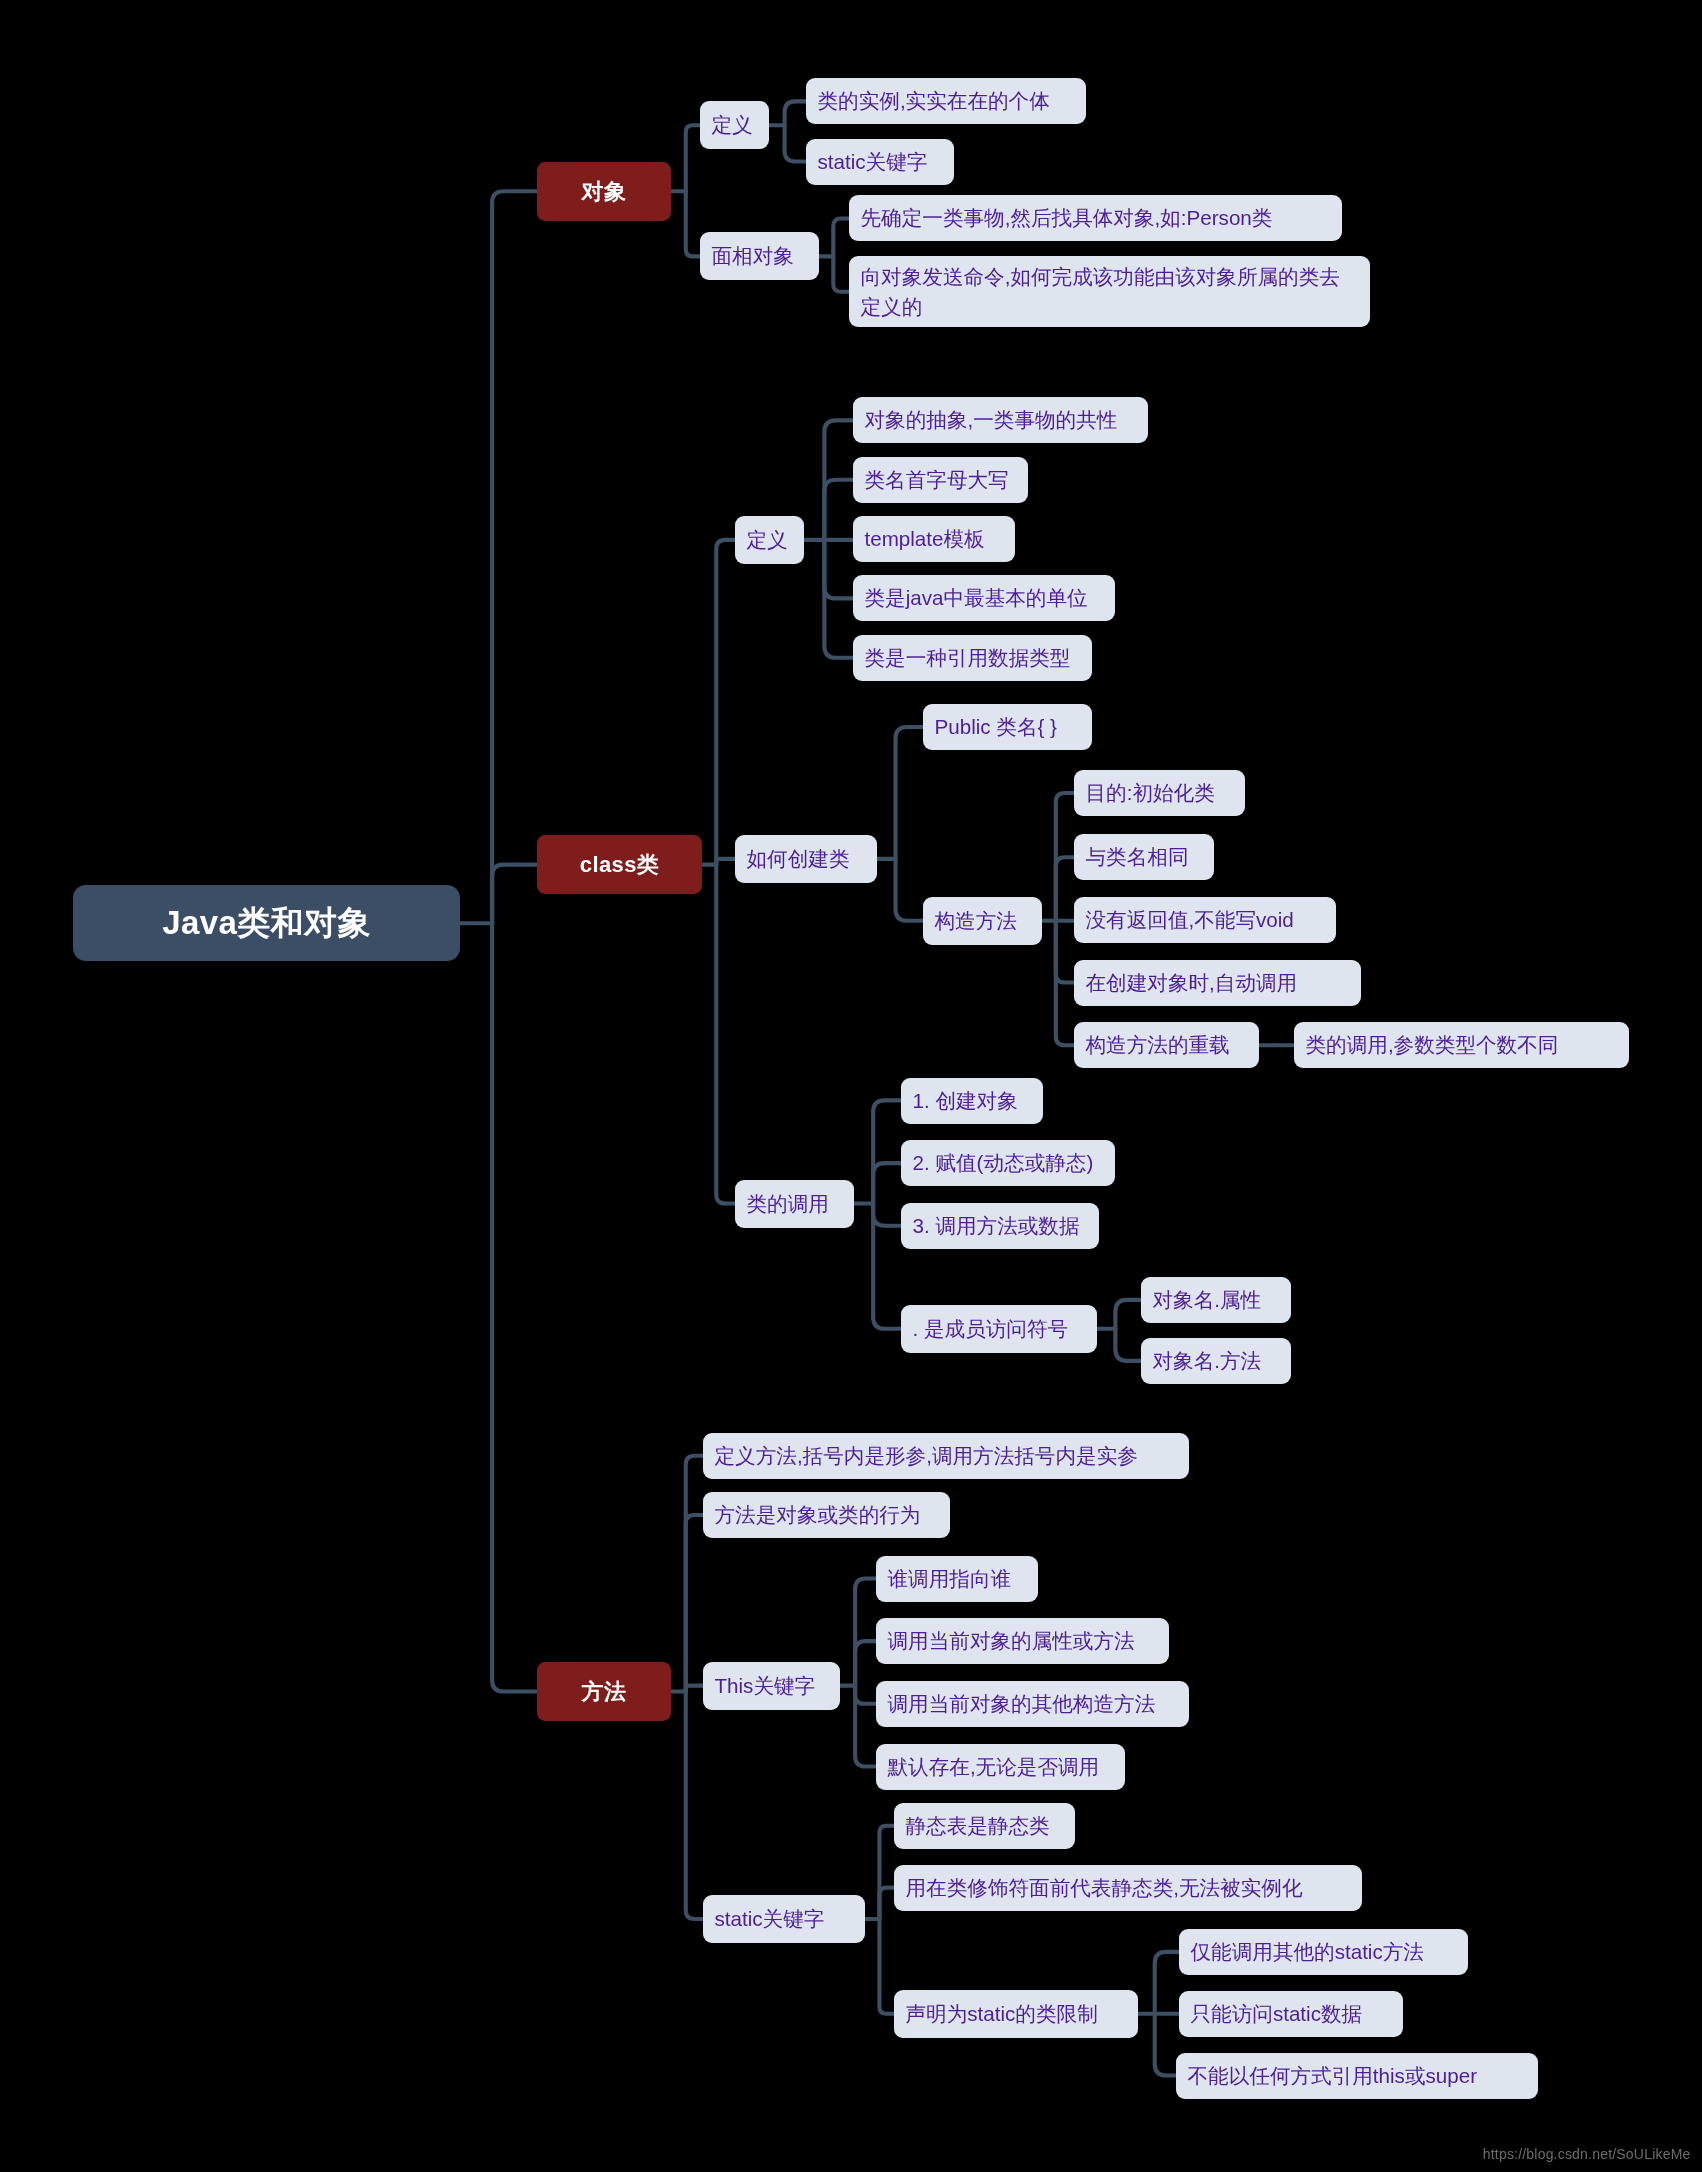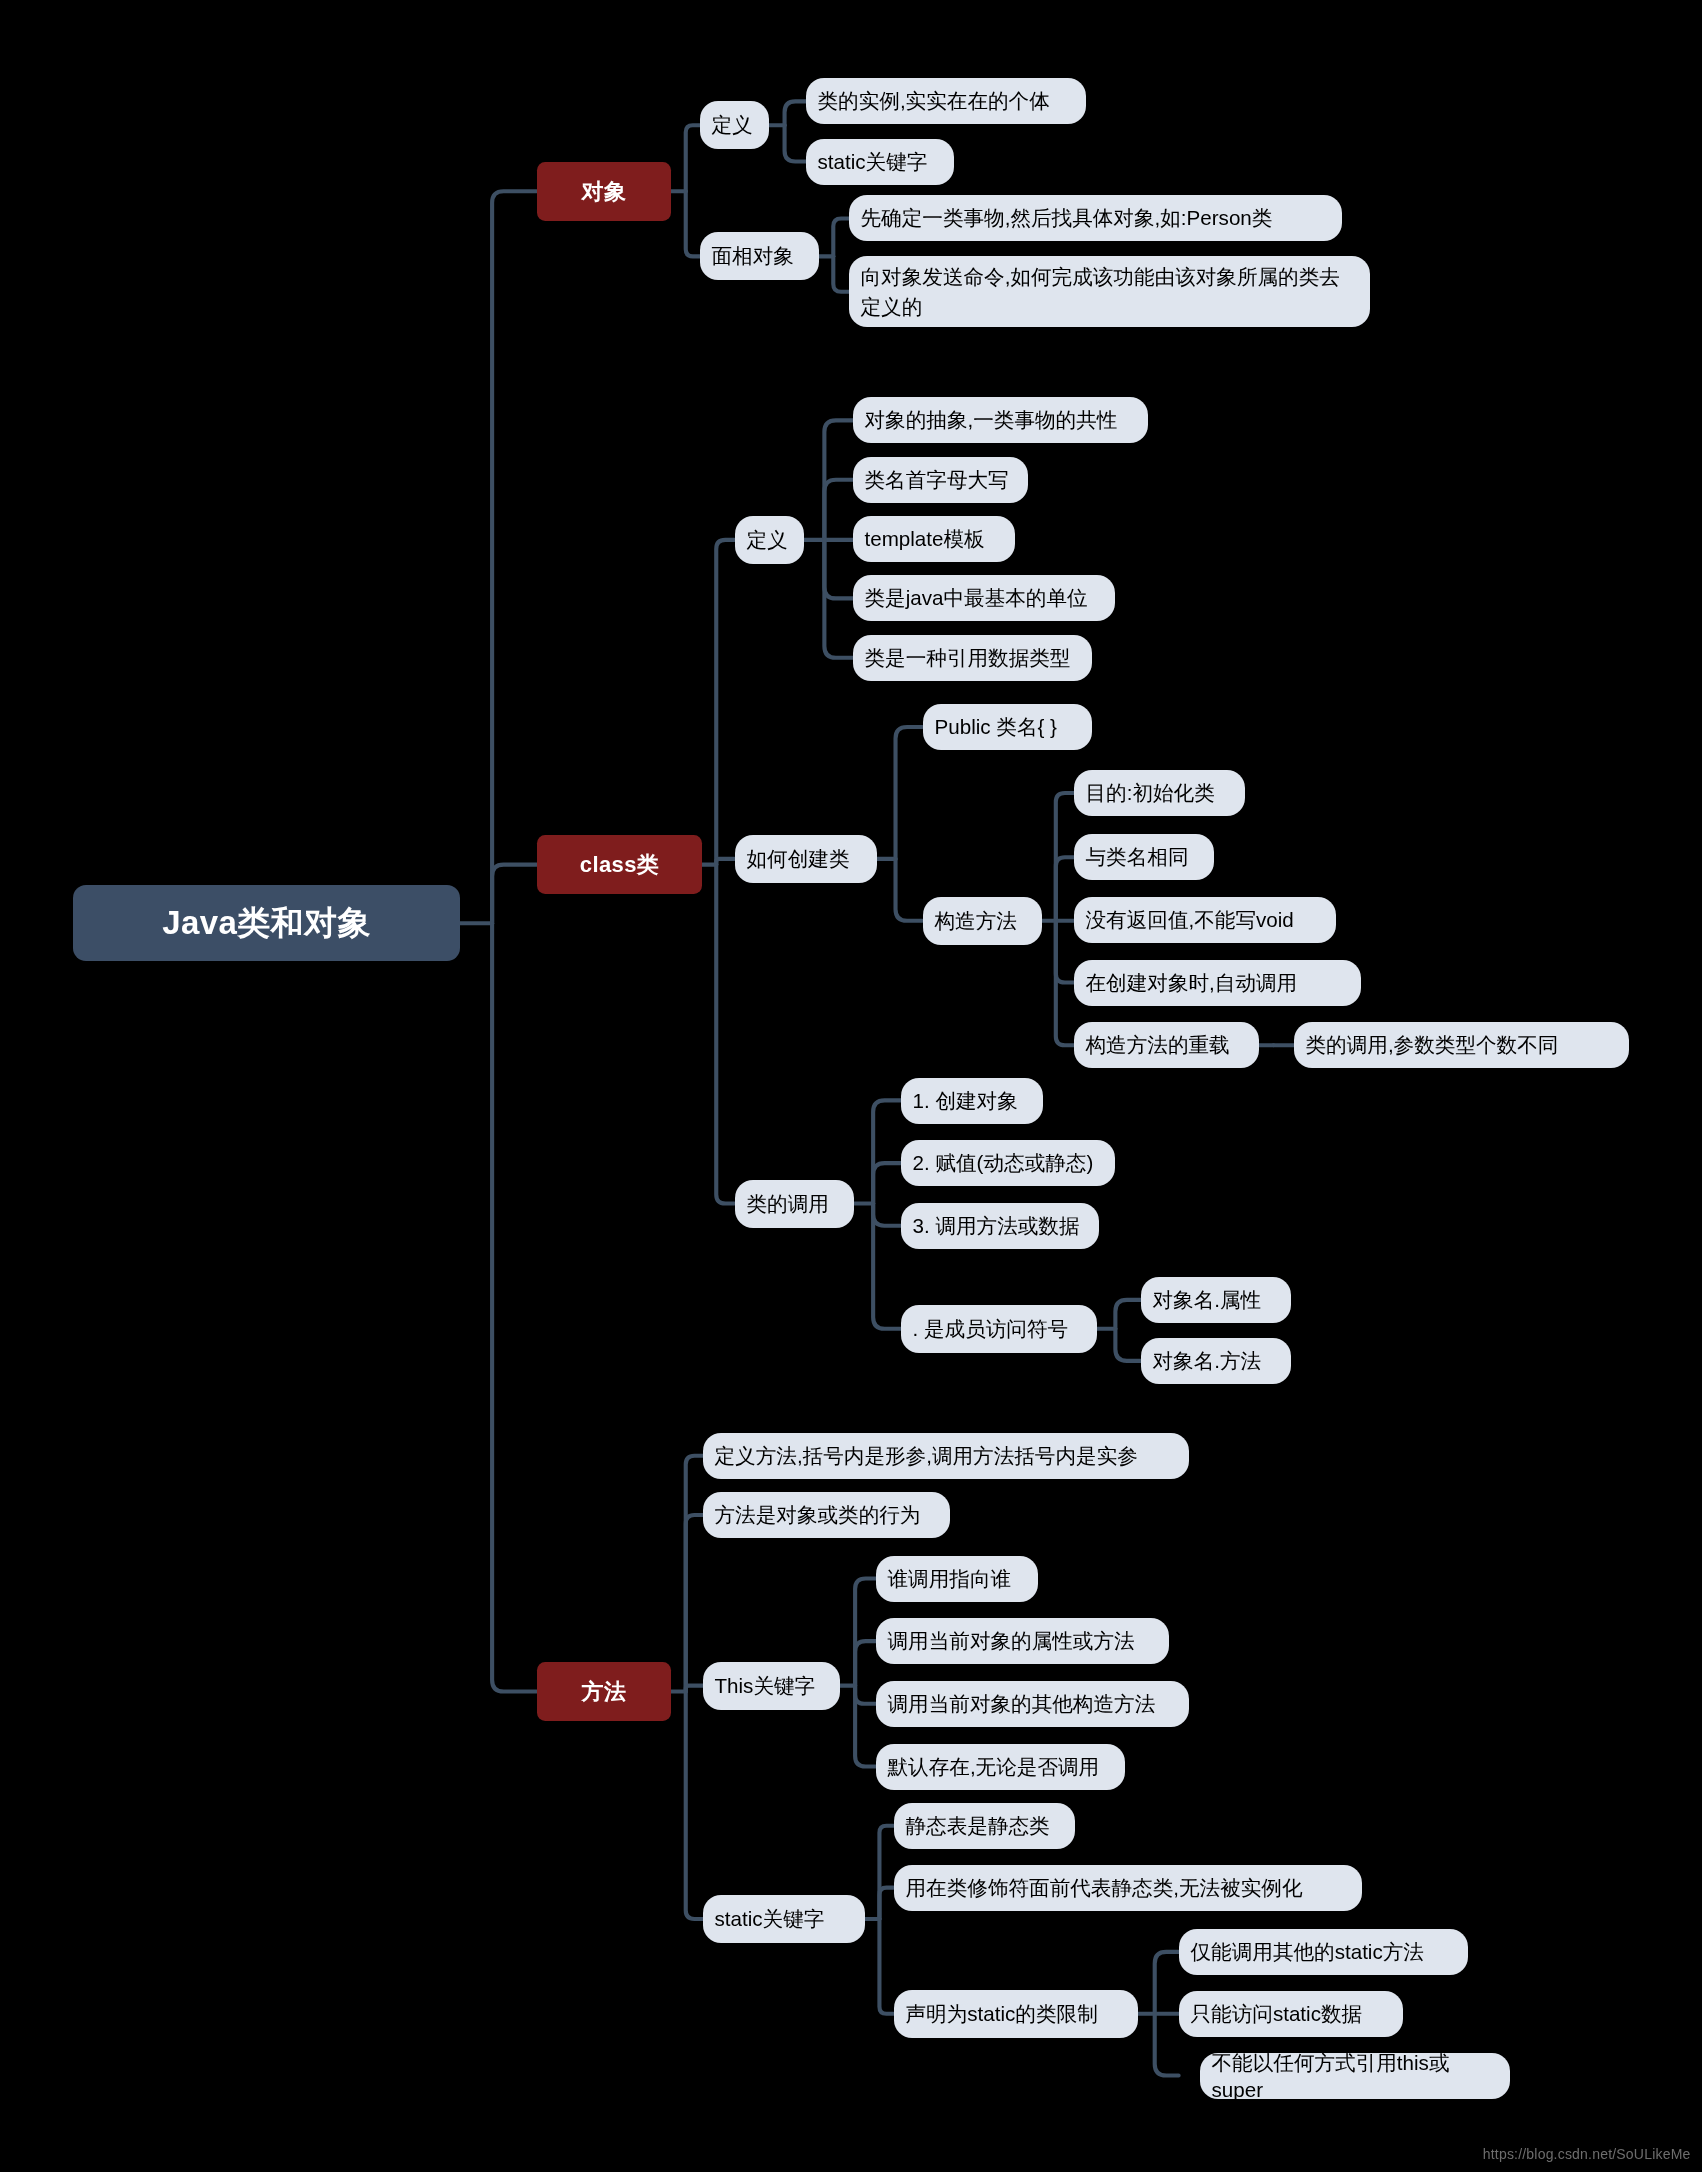--- a/index.html
+++ b/index.html
@@ -44,24 +44,24 @@
     background:#7f1d1d;
     color:#ffffff;
     font-weight:bold;
     font-size:22px;
     border-radius:8.2px;
     justify-content:center;
     letter-spacing:0.4px;
   }
   .node.leaf{
     background:#dfe5ee;
-    color:#000000;
+    color:#4c1d95;
     font-size:20.6px;
     padding:0 11.5px;
-    border-radius:18px;
+    border-radius:9px;
   }
   .node.leaf.two-line{
     line-height:1.45;
     padding-top:1.6px;
   }
   
   #xmind-badge{
     position:absolute;
     right:0px;
     top:0px;
@@ -204,20 +204,20 @@
       <div class="node leaf" id="n-this-1" style="left: 876px; top: 1556px; width: 162px; height: 46px;">谁调用指向谁</div>
       <div class="node leaf" id="n-this-2" style="left: 876px; top: 1618px; width: 293px; height: 46px;">调用当前对象的属性或方法</div>
       <div class="node leaf" id="n-this-3" style="left: 876px; top: 1681px; width: 313px; height: 46px;">调用当前对象的其他构造方法</div>
       <div class="node leaf" id="n-this-4" style="left: 876px; top: 1744px; width: 249px; height: 46px;">默认存在,无论是否调用</div>
       <div class="node leaf" id="n-met-static" style="left: 703px; top: 1895px; width: 162px; height: 48px;">static关键字</div>
       <div class="node leaf" id="n-st-1" style="left: 894px; top: 1803px; width: 181px; height: 46px;">静态表是静态类</div>
       <div class="node leaf" id="n-st-2" style="left: 894px; top: 1865px; width: 468px; height: 46px;">用在类修饰符面前代表静态类,无法被实例化</div>
       <div class="node leaf" id="n-st-3" style="left: 894px; top: 1990px; width: 244px; height: 48px;">声明为static的类限制</div>
       <div class="node leaf" id="n-st-3-1" style="left: 1179px; top: 1929px; width: 289px; height: 46px;">仅能调用其他的static方法</div>
       <div class="node leaf" id="n-st-3-2" style="left: 1179px; top: 1991px; width: 224px; height: 46px;">只能访问static数据</div>
-      <div class="node leaf" id="n-st-3-3" style="left: 1200px; top: 2053px; width: 310px; height: 46px;">不能以任何方式引用this或super</div>
+      <div class="node leaf" id="n-st-3-3" style="left: 1176px; top: 2053px; width: 362px; height: 46px;">不能以任何方式引用this或super</div>
     </div>
 
 
   <div id="csdn-mark">https://blog.csdn.net/SoULikeMe</div>
 
 </div>
 
 
 </body></html>

